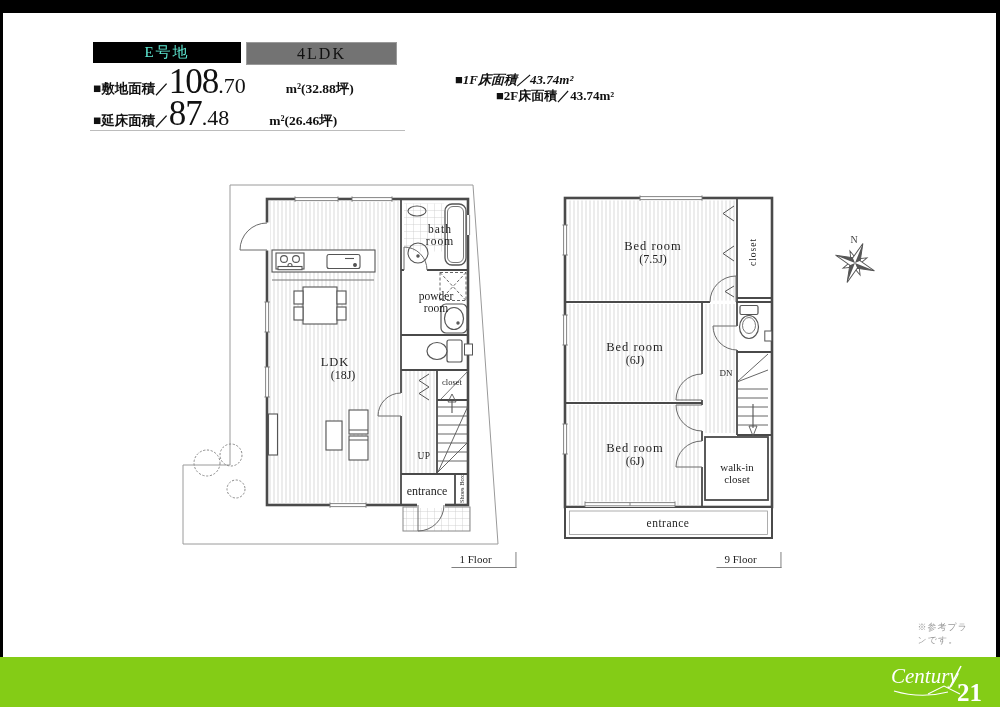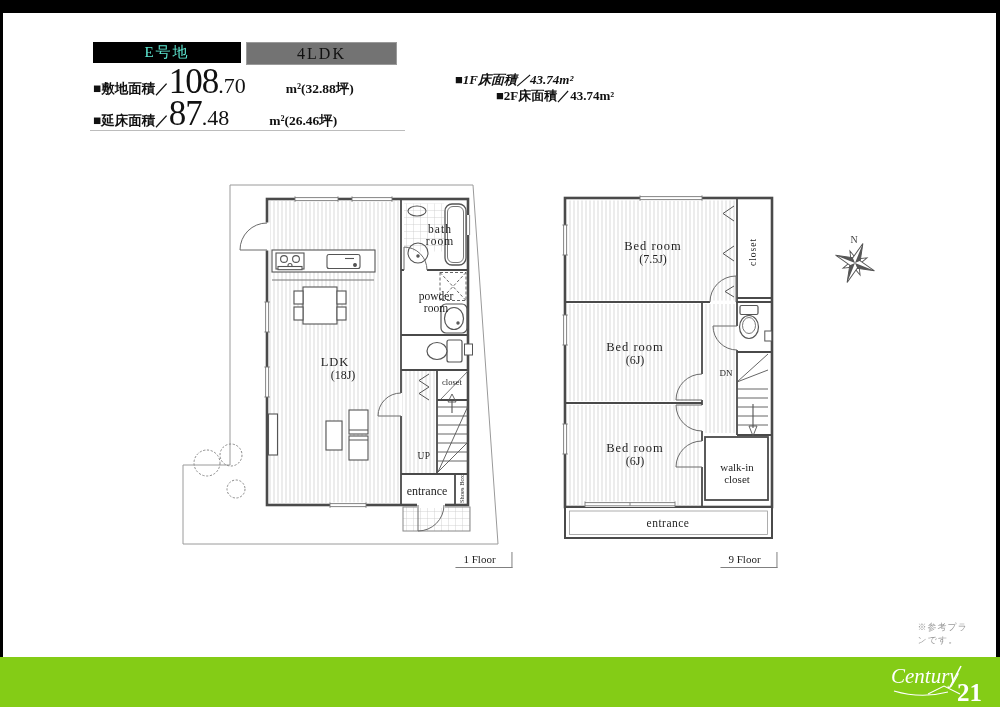--- a/index.html
+++ b/index.html
@@ -16,21 +16,21 @@
   .badge.white{left:246px;top:42px;width:149px;height:21px;background:#737373;color:#111;
                border:1px solid #9a9a9a;font-size:16px;}
   .arearow{position:absolute;display:flex;align-items:baseline;color:#111;}
   .arearow .small-label{font-size:13.5px;font-weight:600;}
   .arearow .big-num{font-size:35px;letter-spacing:-1px;line-height:1;}
   .arearow .mid-num{font-size:22px;line-height:1;}
   .arearow .suffix{font-size:13.5px;font-weight:600;margin-left:40px;}
   .fline{position:absolute;font-size:13px;font-weight:600;color:#111;white-space:nowrap;}
   .hr{position:absolute;left:90px;top:130px;width:315px;height:1px;background:#bcbcbc;}
   .floorcap{position:absolute;transform:translate(-50%,0);font-size:11px;color:#222;
-            padding:1px 16px 2px 8px;border-bottom:1px solid #808080;border-right:1px solid #808080;}
+            padding:1px 24px 2px 8px;border-bottom:1px solid #808080;border-right:1px solid #808080;}
   .note{position:absolute;font-size:9px;color:#999;letter-spacing:1px;transform:translate(-50%,-50%);
         font-family:Liberation Sans, sans-serif;}
   .footer{position:absolute;left:0;top:657px;width:1000px;height:50px;background:#84cc16;}
   .logo{position:absolute;right:10px;top:2px;}
 </style>
 </head>
 <body>
 
 <div class="sheet"></div>
 

